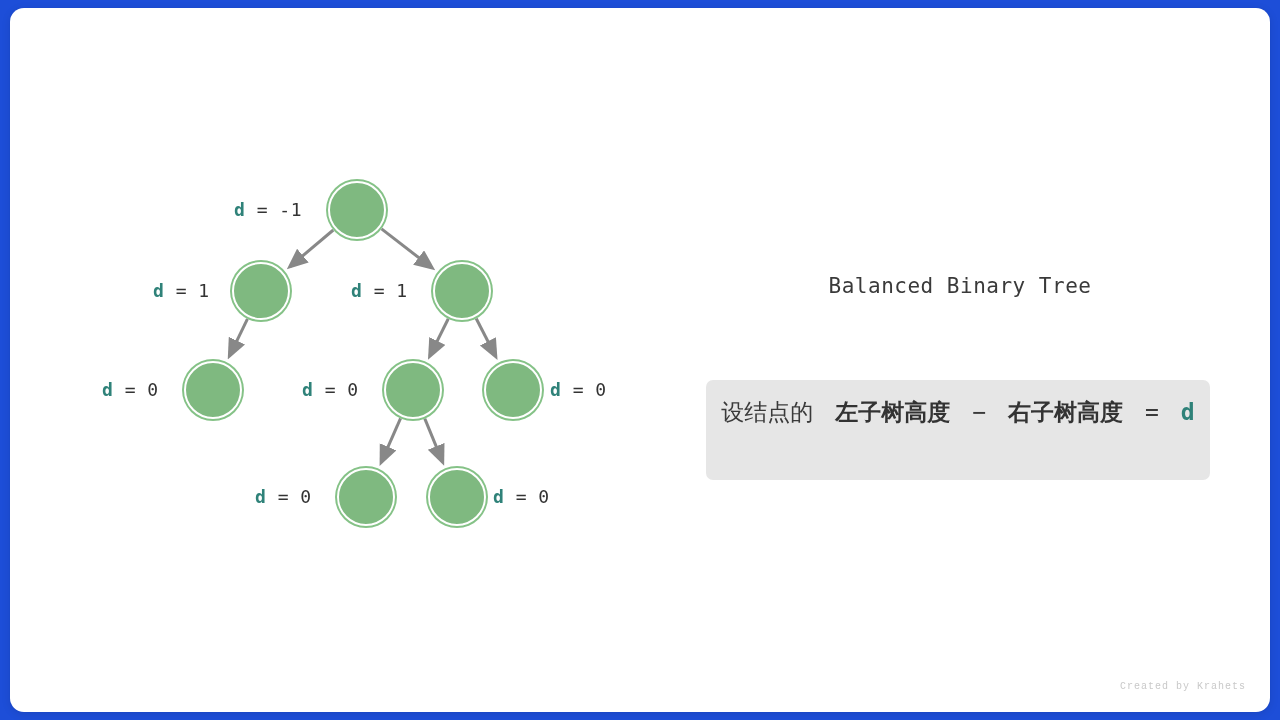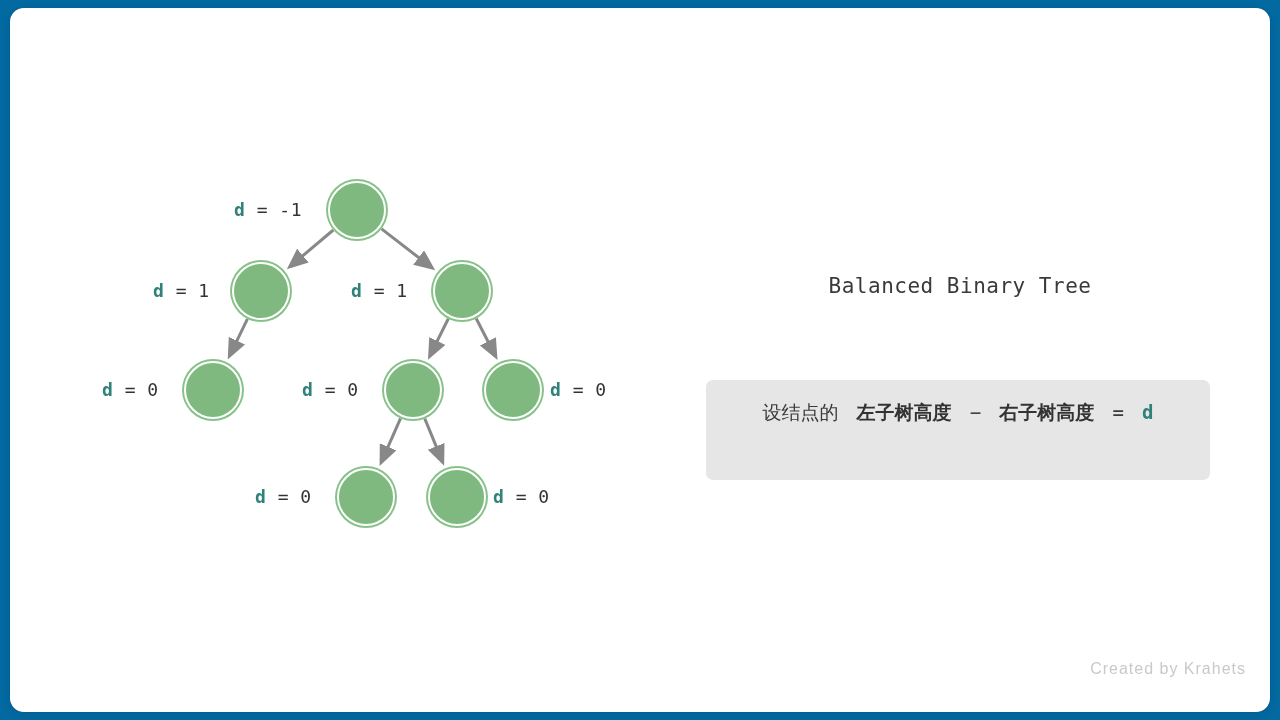--- a/index.html
+++ b/index.html
@@ -8,21 +8,21 @@
     width: 1280px;
     height: 720px;
     background: #f0f0f0;
     font-family: "DejaVu Sans Mono", monospace;
     overflow: hidden;
   }
   #stage {
     position: relative;
     width: 1280px;
     height: 720px;
-    background: #0369a1;
+    background: #1d4ed8;
   }
   #card {
     position: absolute;
     left: 10px;
     top: 8px;
     width: 1260px;
     height: 704px;
     background: #ffffff;
     border-radius: 14px;
     box-shadow: 0 2px 10px rgba(0,0,0,0.10), 0 0 2px rgba(0,0,0,0.06);
@@ -98,36 +98,36 @@
     top: 372px;
     width: 504px;
     height: 100px;
     background: #e6e6e6;
     border-radius: 7px;
     box-sizing: border-box;
     padding: 14px 0 0 0;
   }
   .infoline {
     font-family: "DejaVu Sans", sans-serif;
-    font-size: 19px;
+    font-size: 23px;
     color: #3a3a3a;
     text-align: center;
     line-height: 36px;
     white-space: nowrap;
   }
   .infoline .bold { font-weight: bold; color: #333333; }
   .infoline .dvar { color: #2f8279; font-weight: bold; }
   .infoline .mono { font-family: "DejaVu Sans Mono", monospace; }
 
   #watermark {
     position: absolute;
     right: 24px;
-    bottom: 34px;
-    font-family: Liberation Sans, sans-serif;
-    font-size: 16px;
+    bottom: 20px;
+    font-family: Liberation Mono, monospace;
+    font-size: 10px;
     color: #c9c9c9;
     letter-spacing: 1px;
   }
 </style>
 </head>
 <body>
 
 <div id="stage">
   <div id="card">
 

